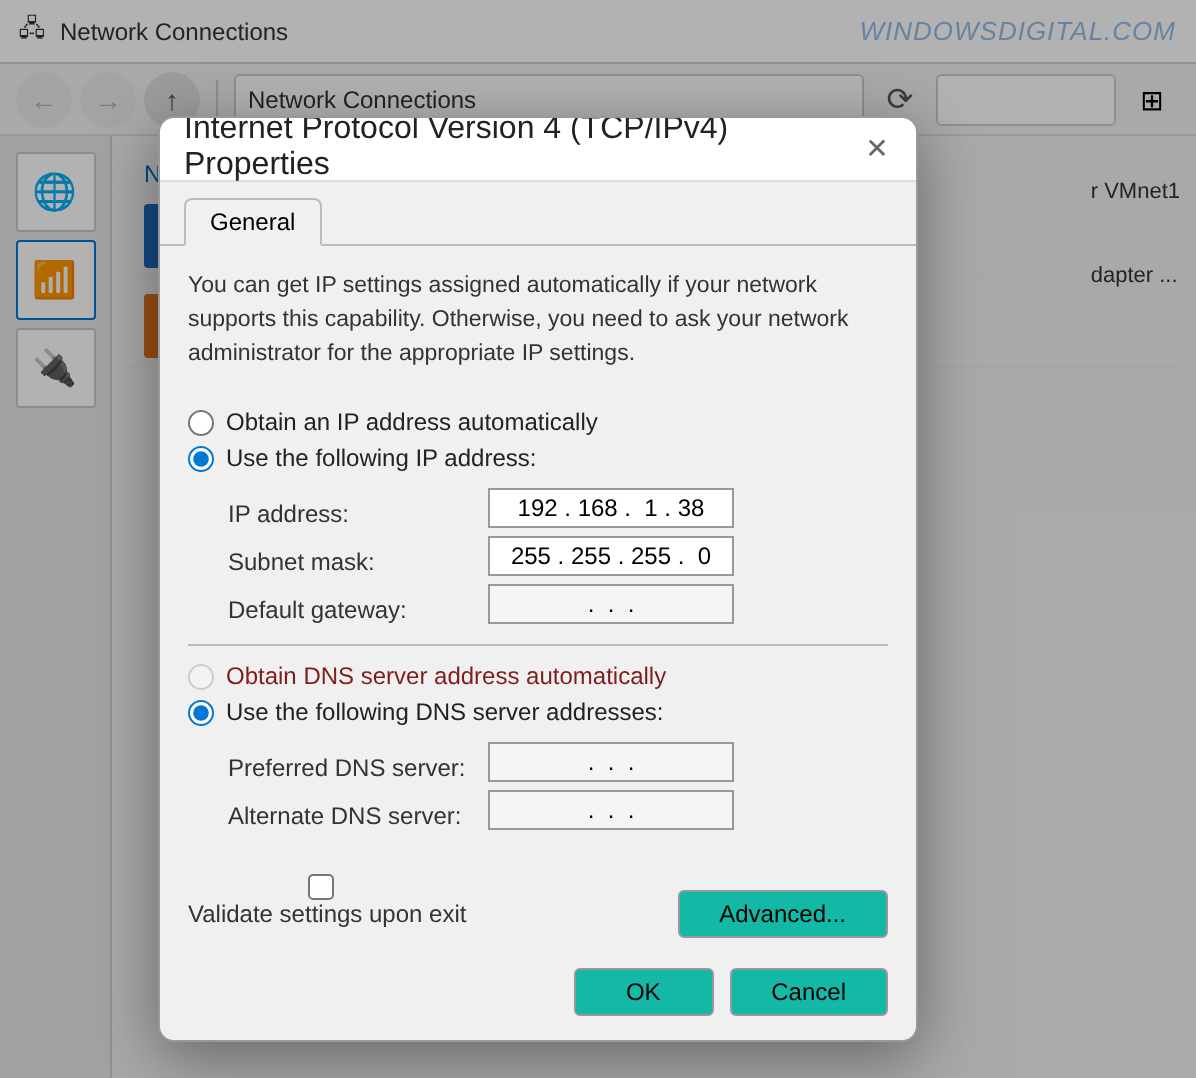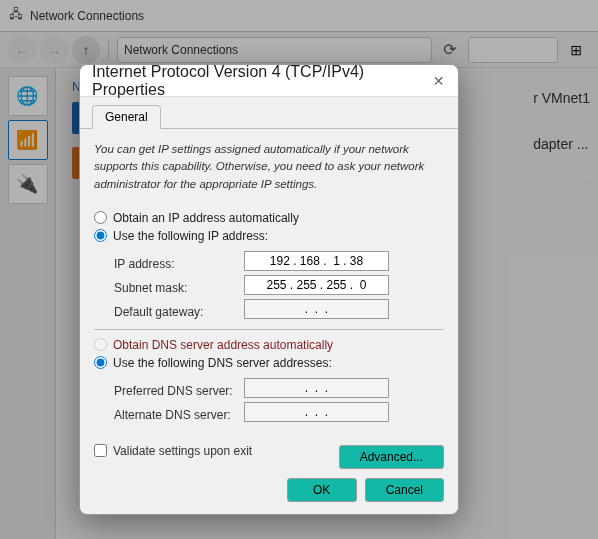--- a/index.html
+++ b/index.html
@@ -182,21 +182,20 @@
       background: #f0f0f0;
       border-top: 1px solid #bbb;
     }
 
     
     .info-text {
       font-size: 11.5px;
       color: #333;
       line-height: 1.5;
       margin-bottom: 18px;
-      font-style: italic;
     }
 
     
     .radio-group {
       margin-bottom: 8px;
     }
 
     .radio-item {
       display: flex;
       align-items: center;
@@ -229,21 +228,21 @@
       flex-shrink: 0;
     }
 
     .ip-field {
       display: flex;
       align-items: center;
       border: 1px solid #999;
       background: #fff;
       padding: 2px 4px;
       font-size: 12px;
-      width: 145px;
+      width: 123px;
     }
 
     .ip-field input {
       border: none;
       outline: none;
       font-size: 12px;
       width: 100%;
       background: transparent;
       text-align: center;
     }
@@ -257,20 +256,21 @@
       margin-bottom: 8px;
     }
 
     
     .checkbox-row {
       display: flex;
       align-items: center;
       font-size: 12px;
       color: #333;
       margin-bottom: 12px;
+      flex-direction: column;
     }
 
     .checkbox-row input[type="checkbox"] {
       margin-right: 6px;
       accent-color: #0078d4;
     }
 
     
     .dialog-footer {
       padding: 0 14px 12px 14px;
@@ -456,27 +456,28 @@
       </div>
 
       <div class="network-list-item" style="margin-top:4px;">
         <div class="adapter-icon" style="background:#e07020;">🔌</div>
         <div class="item-detail">
           <span class="item-name">Th...</span>
           <span class="item-status">Adapter ...</span>
         </div>
       </div>
 
-      <div style="position:absolute; right:8px; top:90px; font-size:14px; color:#333;">
+      <div style="position:absolute; right:8px; top:90px; font-size:11px; color:#333;">
         <div>r VMnet1</div>
         <div style="margin-top:30px;">dapter ...</div>
       </div>
     </div>
   </div>
 
+  <div class="watermark">WINDOWSDIGITAL.COM</div>
 </div>
 
 <div class="modal-overlay">
 
   <div class="dialog">
 
     <div class="dialog-titlebar">
       <span class="dialog-title-text">Internet Protocol Version 4 (TCP/IPv4) Properties</span>
       <button class="dialog-close-btn">✕</button>
     </div>

